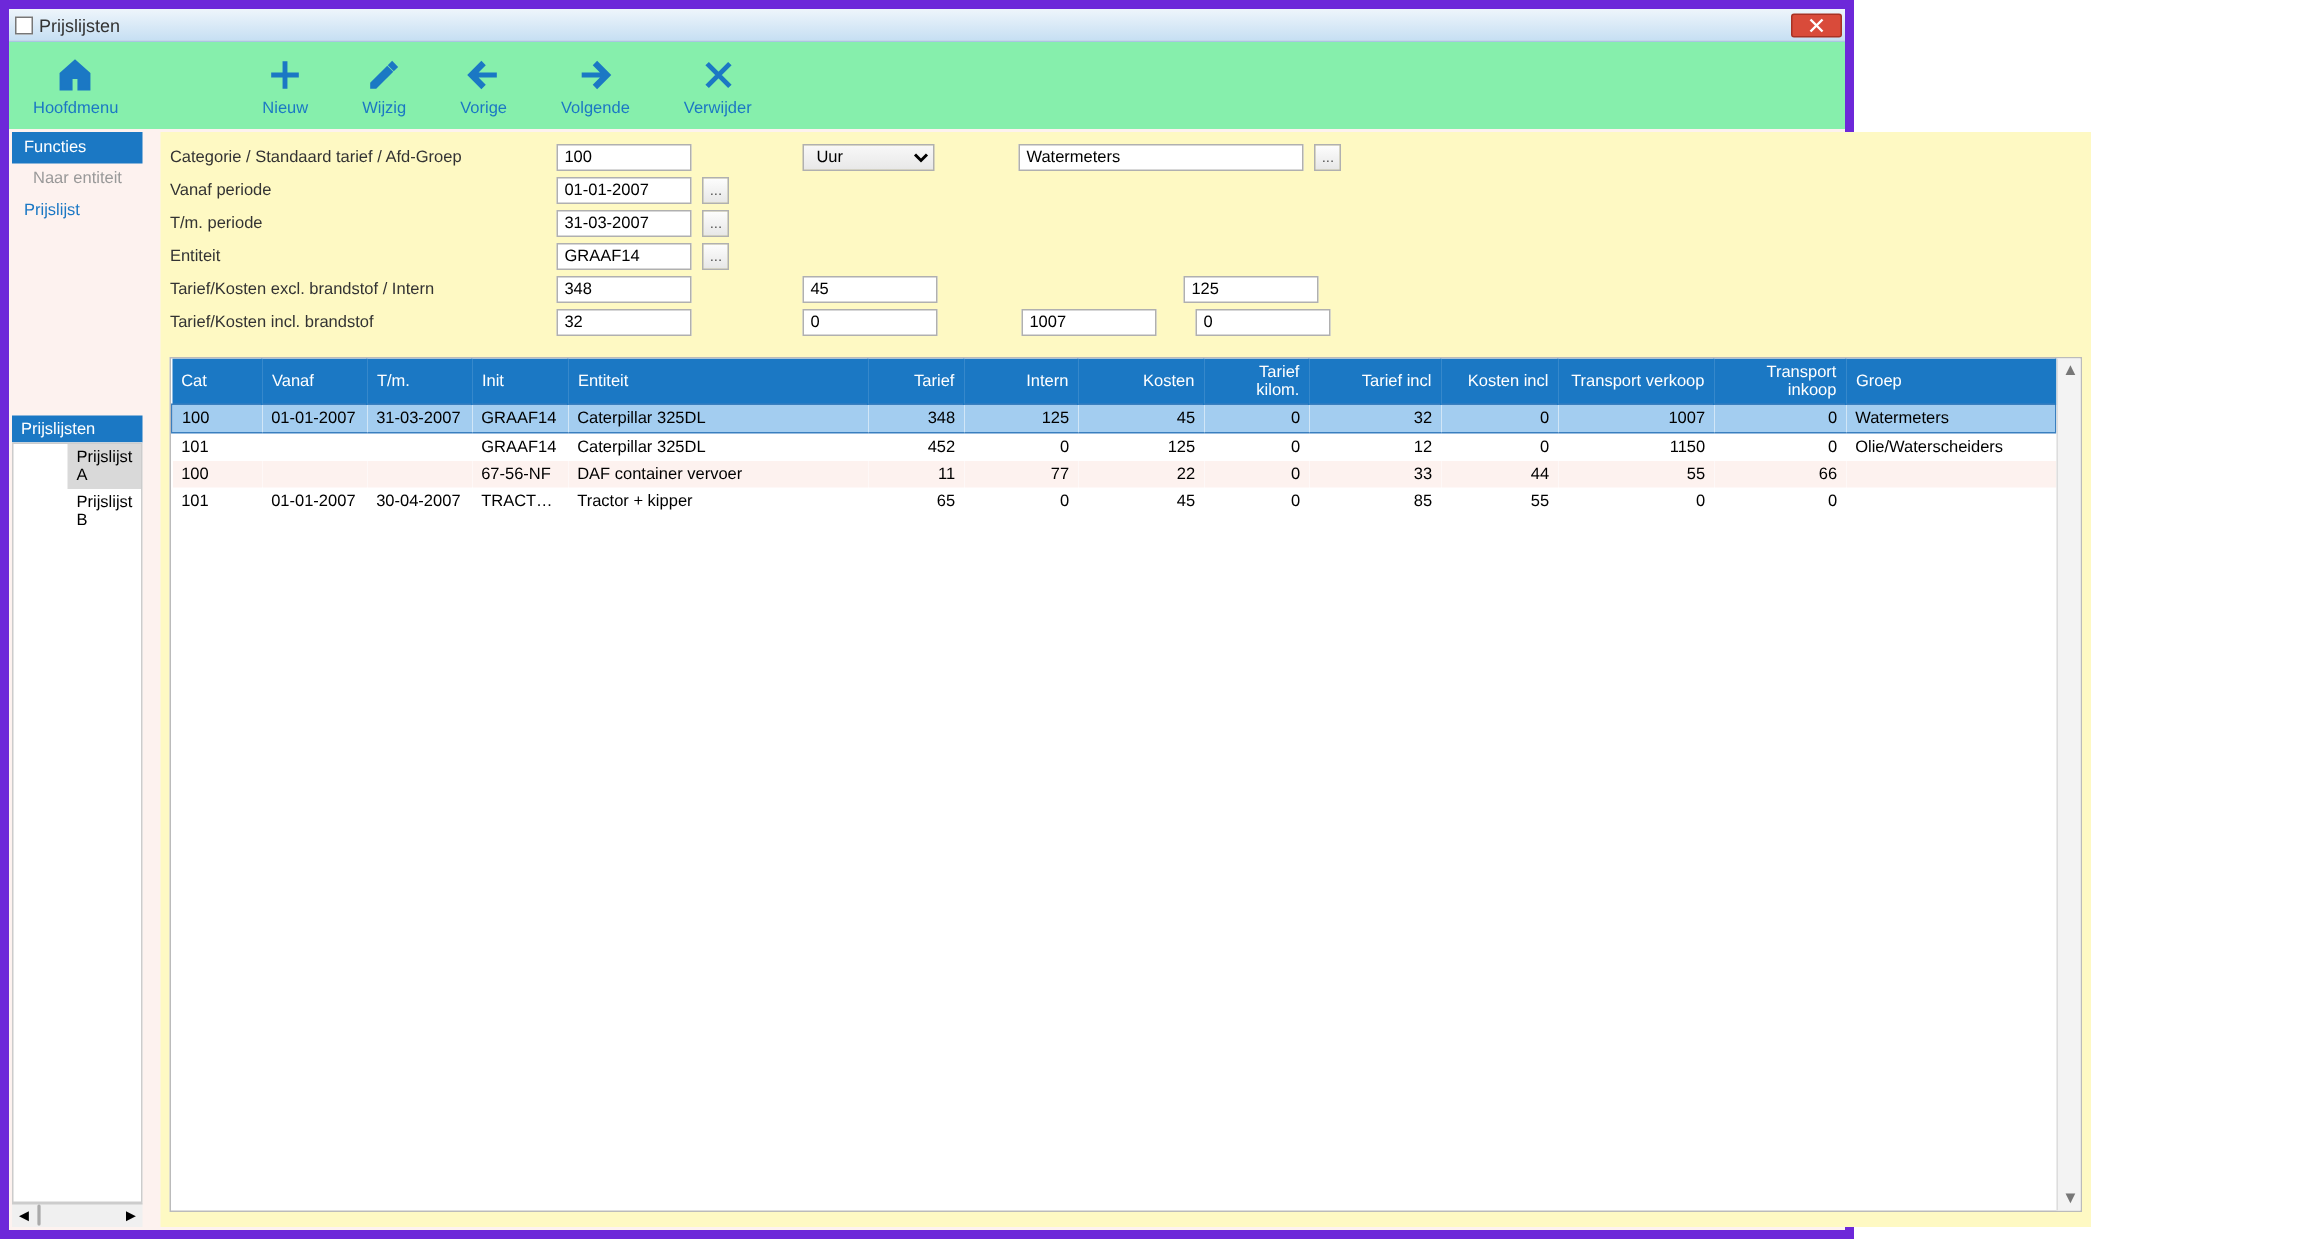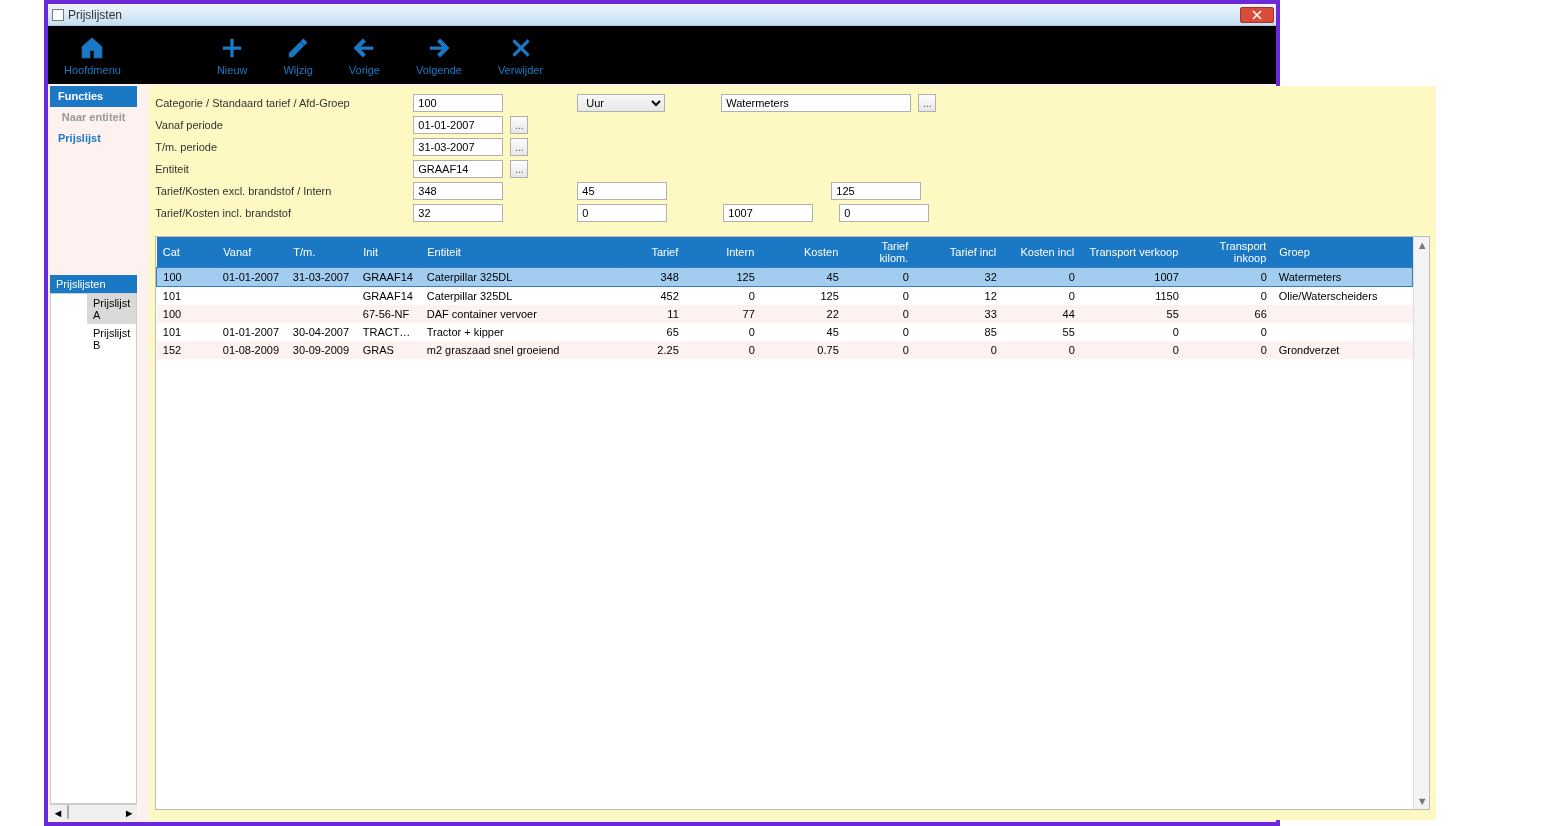--- a/index.html
+++ b/index.html
@@ -1,57 +1,57 @@
 <!DOCTYPE html>
 <html><head>
 <meta charset="utf-8">
 <style>
 * { box-sizing: border-box; margin: 0; padding: 0; font-family: Arial, Helvetica, sans-serif; font-size: 11px; }
 body { background: #fff; }
 .window {
   width: 1236px; height: 826px; position: relative;
-  border: 4px solid #6d28d9; background: #fdf2ef; margin-left: 44px;
+  border: 6px solid #6d28d9; background: #fdf2ef;
 }
 .titlebar {
   height: 22px; display: flex; align-items: center; justify-content: space-between;
   background: linear-gradient(#eef5fb, #c6dff3);
   border-bottom: 1px solid #a9c6e2; padding: 0 2px 0 4px;
 }
 .titlebar .left { display: flex; align-items: center; gap: 4px; }
 .title-icon { width: 12px; height: 12px; border: 1px solid #777; background: #fff; }
 .title-text { font-size: 12px; color: #333; }
 .close-btn {
   width: 34px; height: 16px; background: #d94b3a; border: 1px solid #a83224;
   border-radius: 2px; display: flex; align-items: center; justify-content: center;
   color: #fff; font-weight: bold; cursor: pointer;
 }
 .close-btn svg { width: 10px; height: 10px; }
 
 .toolbar {
   height: 58px; display: flex; align-items: center; gap: 36px; padding: 0 0 0 16px;
-  background: #000000;
+  background: #86efac;
   text-align: center;
 }
 .tool-btn {
   display: flex; flex-direction: column; align-items: center; gap: 2px;
   cursor: pointer; color: #1b78c4;
 }
 .tool-btn .icon { width: 28px; height: 28px; display: flex; align-items: center; justify-content: center; }
 .tool-btn .icon svg { width: 26px; height: 26px; stroke: #1b78c4; fill: #1b78c4; }
 .tool-label { font-size: 11px; }
 
 .content {
   position: absolute; top: 82px; left: 2px; right: 2px; bottom: 2px;
   display: flex;
 }
 .sidebar {
   width: 125px; display: flex; flex-direction: column; background: #fdf2ef;
 }
 .side-item {
-  padding: 4px 8px; cursor: pointer; color: #1b78c4; border-bottom: 1px solid transparent; font-weight: bold;
+  padding: 4px 8px; cursor: pointer; color: #1b78c4; border-bottom: 1px solid transparent;
 }
 .side-item.active { background: #1b78c4; color: #fff; }
 .side-item.disabled { color: #999; text-align: center; }
 .side-list-header {
   background: #1b78c4; color: #fff; padding: 3px 6px;
 }
 .side-list { border: 1px solid #ccc; background: #fff; flex: 1; margin-top: 0; position:relative;padding-left:36px; }
 .side-list-row { padding: 3px 6px; cursor: pointer; }
 .side-list-row.selected { background: #d9d9d9; }
 .side-scroll {
@@ -351,36 +351,20 @@
                   <td class="num">65</td>
                   <td class="num">0</td>
                   <td class="num">45</td>
                   <td class="num">0</td>
                   <td class="num">85</td>
                   <td class="num">55</td>
                   <td class="num">0</td>
                   <td class="num">0</td>
                   <td></td>
                 </tr>
-                <tr class="even">
-                  <td>152</td>
-                  <td>01-08-2009</td>
-                  <td>30-09-2009</td>
-                  <td>GRAS</td>
-                  <td>m2 graszaad snel groeiend</td>
-                  <td class="num">2.25</td>
-                  <td class="num">0</td>
-                  <td class="num">0.75</td>
-                  <td class="num">0</td>
-                  <td class="num">0</td>
-                  <td class="num">0</td>
-                  <td class="num">0</td>
-                  <td class="num">0</td>
-                  <td>Grondverzet</td>
-                </tr>
               </tbody>
             </table>
         </div>
         <div class="vscroll">
           <span class="arrow">▲</span>
           <span class="arrow">▼</span>
         </div>
       </div>
     </div>
   </div>

